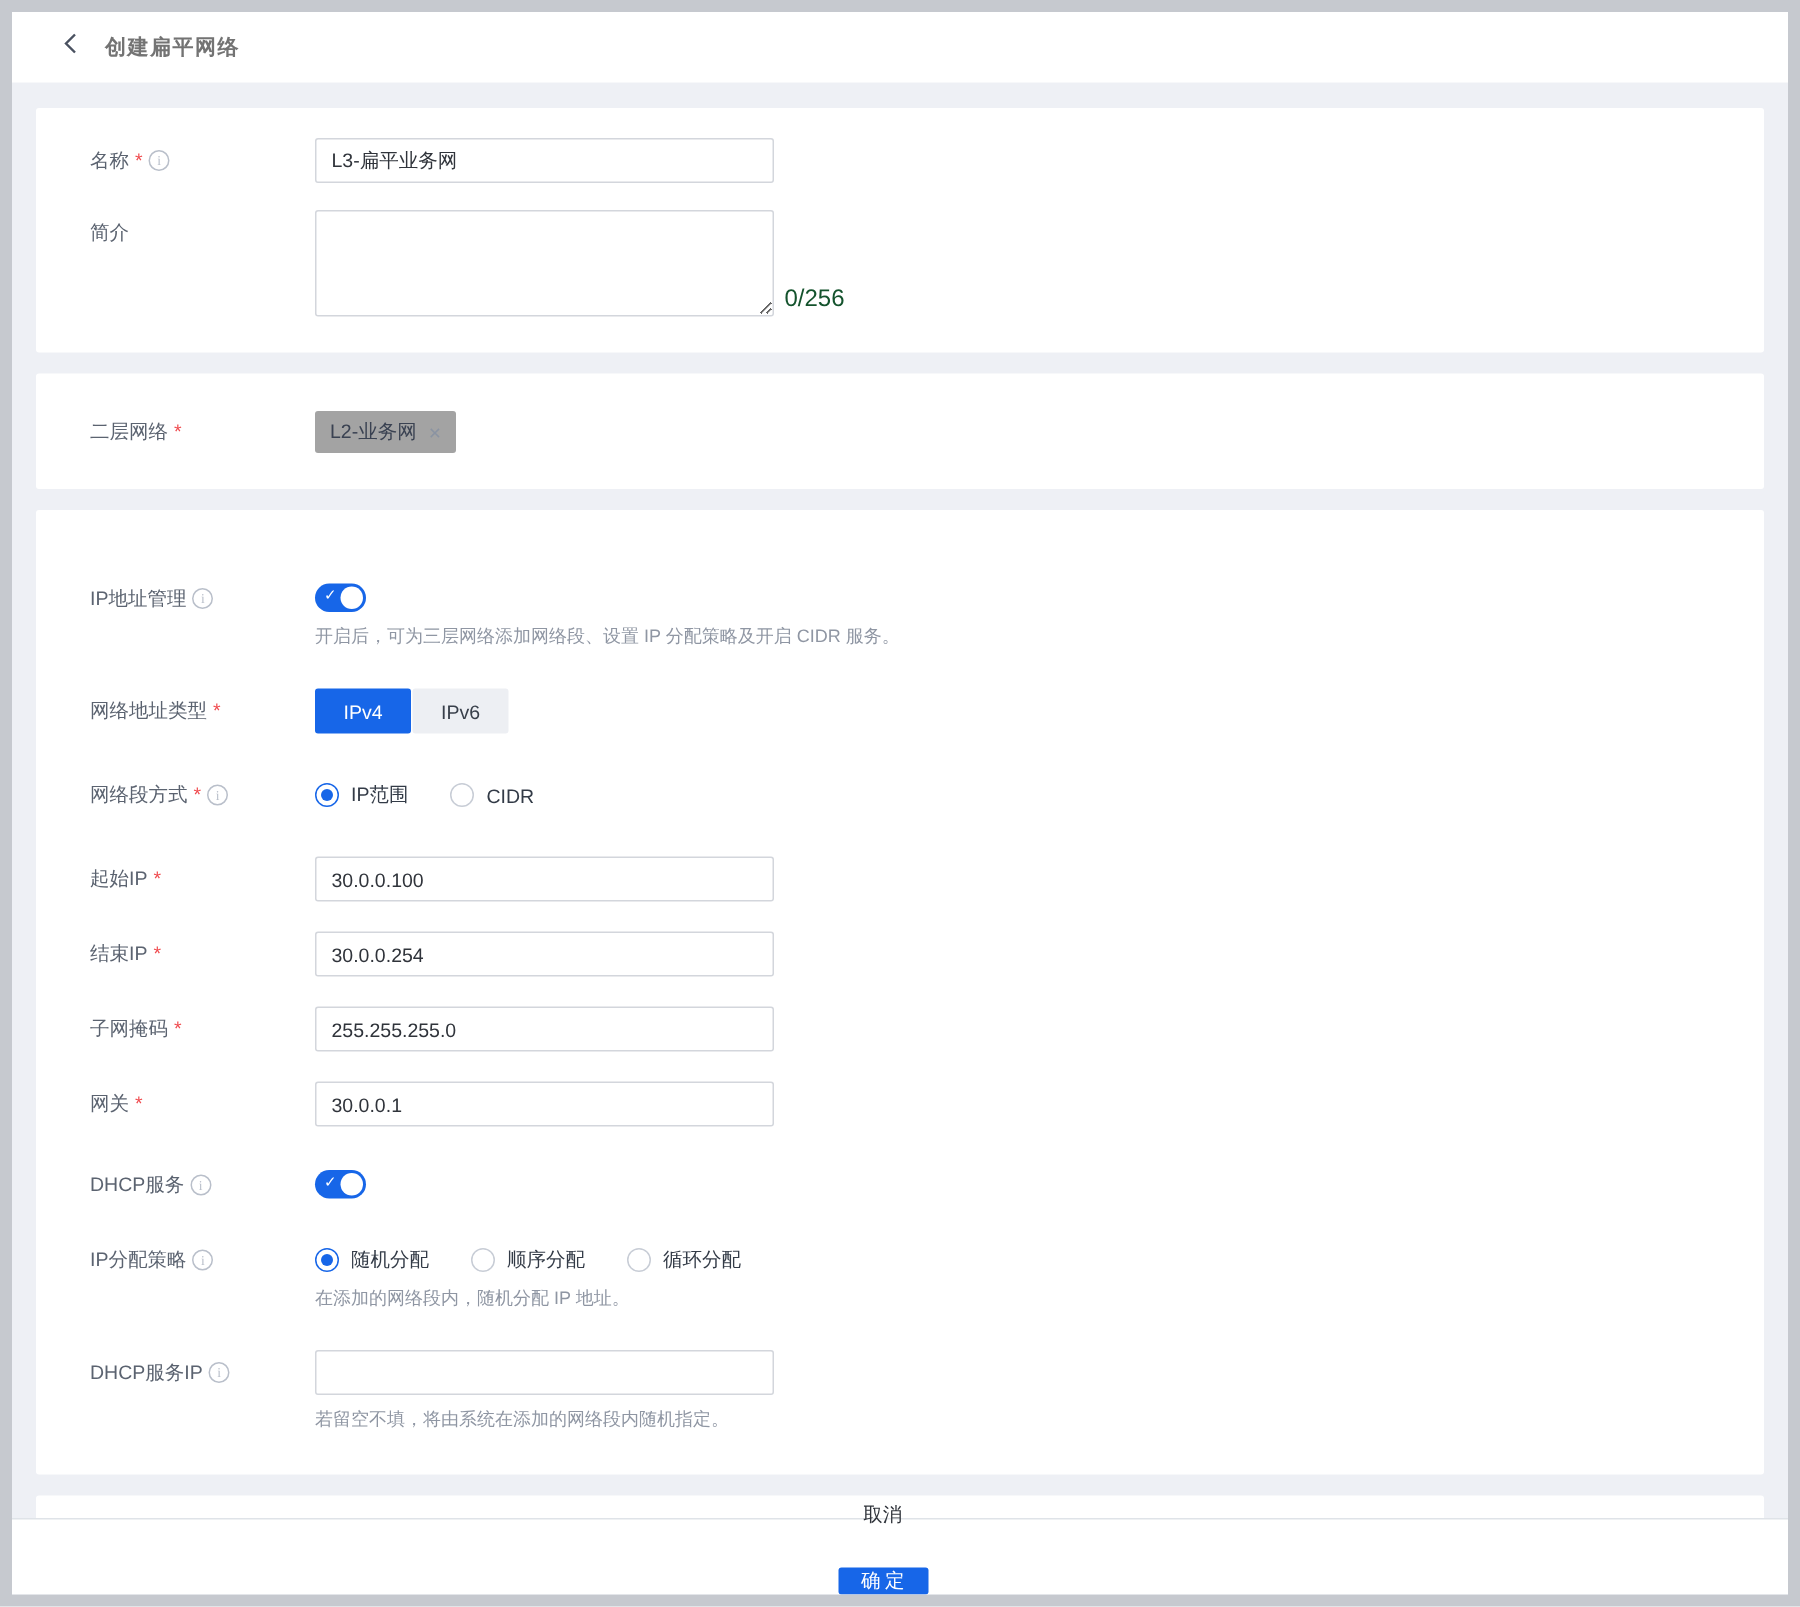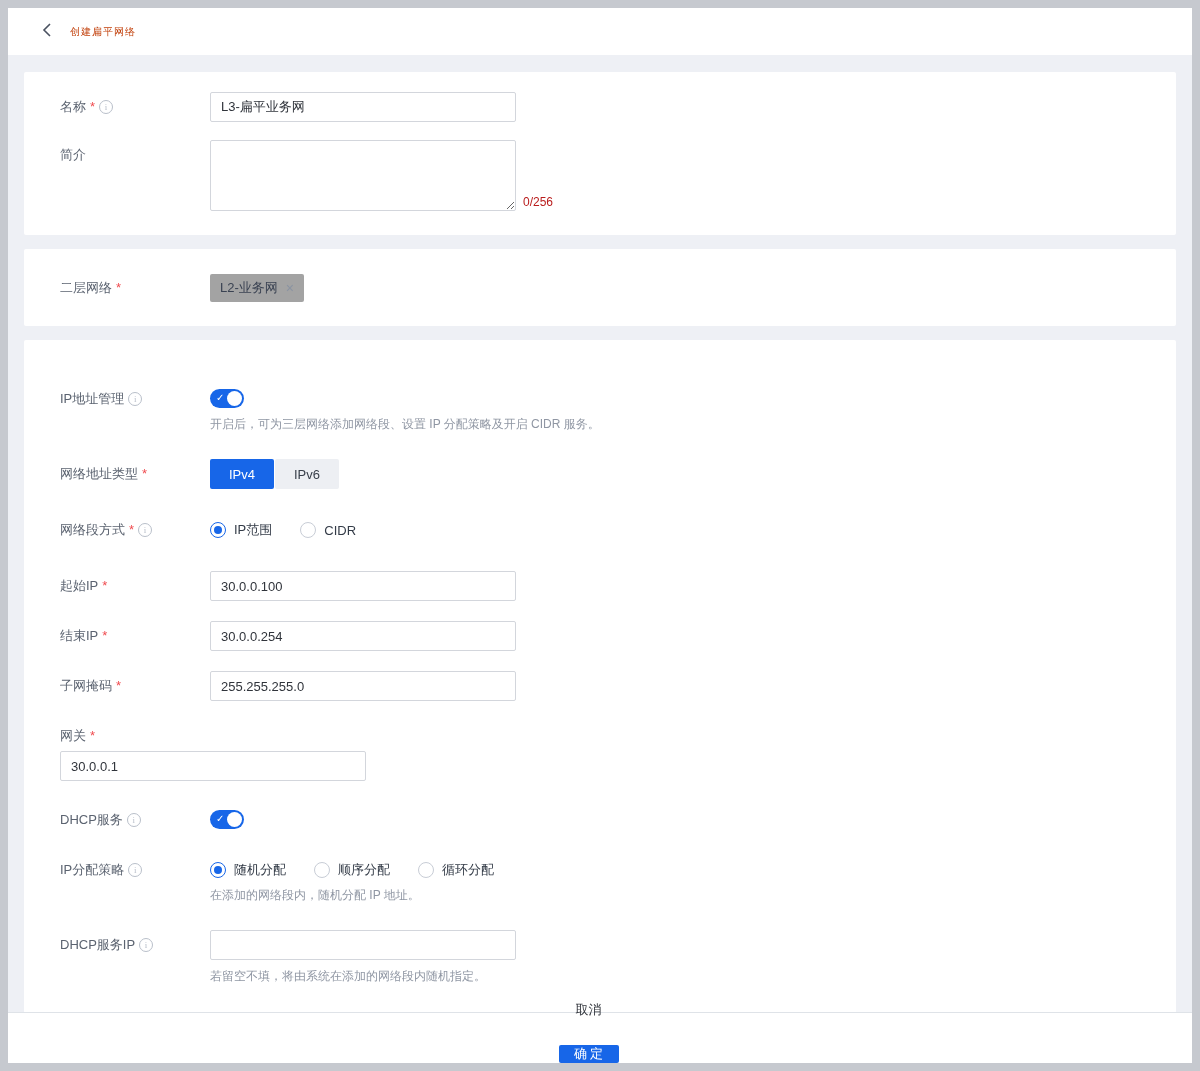--- a/index.html
+++ b/index.html
@@ -18,21 +18,21 @@
   
   .page-header {
     height: 47px; background: #ffffff;
     display: flex; align-items: center;
     padding-left: 28px; flex-shrink: 0;
   }
   .back-btn {
     width: 20px; height: 20px; display: flex; align-items: center; justify-content: center;
     cursor: pointer; margin-right: 14px;
   }
-  .page-title { font-size: 10px; font-weight: normal; color: #c2410c; letter-spacing: 1px; }
+  .page-title { font-size: 14px; font-weight: bold; color: #737373; letter-spacing: 1px; }
   
   .content { flex: 1; overflow: hidden; padding: 17px 16px 0 16px; }
   .card {
     background: #ffffff; border-radius: 2px;
     padding: 0 36px; margin-bottom: 14px;
   }
   .row { display: flex; }
   .row-label {
     width: 150px; flex-shrink: 0;
     font-size: 13px; color: #5b6370;
@@ -57,21 +57,21 @@
     font-family: "Liberation Sans", "DejaVu Sans", sans-serif;
   }
   .desc-wrap { display: flex; align-items: flex-end; gap: 7px; }
   textarea.desc-input {
     width: 306px; height: 71px;
     border: 1px solid #d3d6dc; border-radius: 2px;
     font-size: 13px; color: #30343b; padding: 6px 10px;
     outline: none; resize: vertical;
     font-family: "Liberation Sans", "DejaVu Sans", sans-serif;
   }
-  .char-counter { font-size: 12px; color: #b91c1c; padding-bottom: 2px; }
+  .char-counter { font-size: 16px; color: #14532d; padding-bottom: 2px; }
   .helper { font-size: 12px; color: #8f96a3; margin-top: 8px; }
   
   .tag {
     height: 28px; background: #a3a3a3; border-radius: 2px;
     display: inline-flex; align-items: center;
     padding: 0 10px; font-size: 13px; color: #3a4252; gap: 8px;
   }
   .tag-close { color: #8a93a2; font-size: 14px; cursor: pointer; line-height: 1; }
   .tag-close::before { content: "\00d7"; }
   
@@ -108,21 +108,21 @@
     content: ""; width: 8px; height: 8px; border-radius: 50%;
     background: #1766e8; position: absolute; top: 3px; left: 3px;
   }
   .radio-label { font-size: 13px; color: #333b47; }
   
   .card-basic { padding-top: 20px; padding-bottom: 24px; }
   .mt18 { margin-top: 18px; }
   .card-l2 { padding-top: 24px; padding-bottom: 23px; }
   .card-net { padding-top: 44px; padding-bottom: 28px; }
   .gap20 { margin-bottom: 20px; }
-  .gap24 { margin-bottom: 24px; flex-direction: column; }
+  .gap24 { margin-bottom: 24px; }
   .gap26 { margin-bottom: 26px; }
   .card-dns { padding-top: 20px; padding-bottom: 20px; }
   
   .page-footer {
     height: 51px; background: #ffffff; border-top: 1px solid #dfe3e8;
     margin-top: auto; flex-shrink: 0;
     display: flex; align-items: center; justify-content: flex-end;
     padding-right: 23px; gap: 26px; flex-direction: column;
   }
   .cancel-btn {

